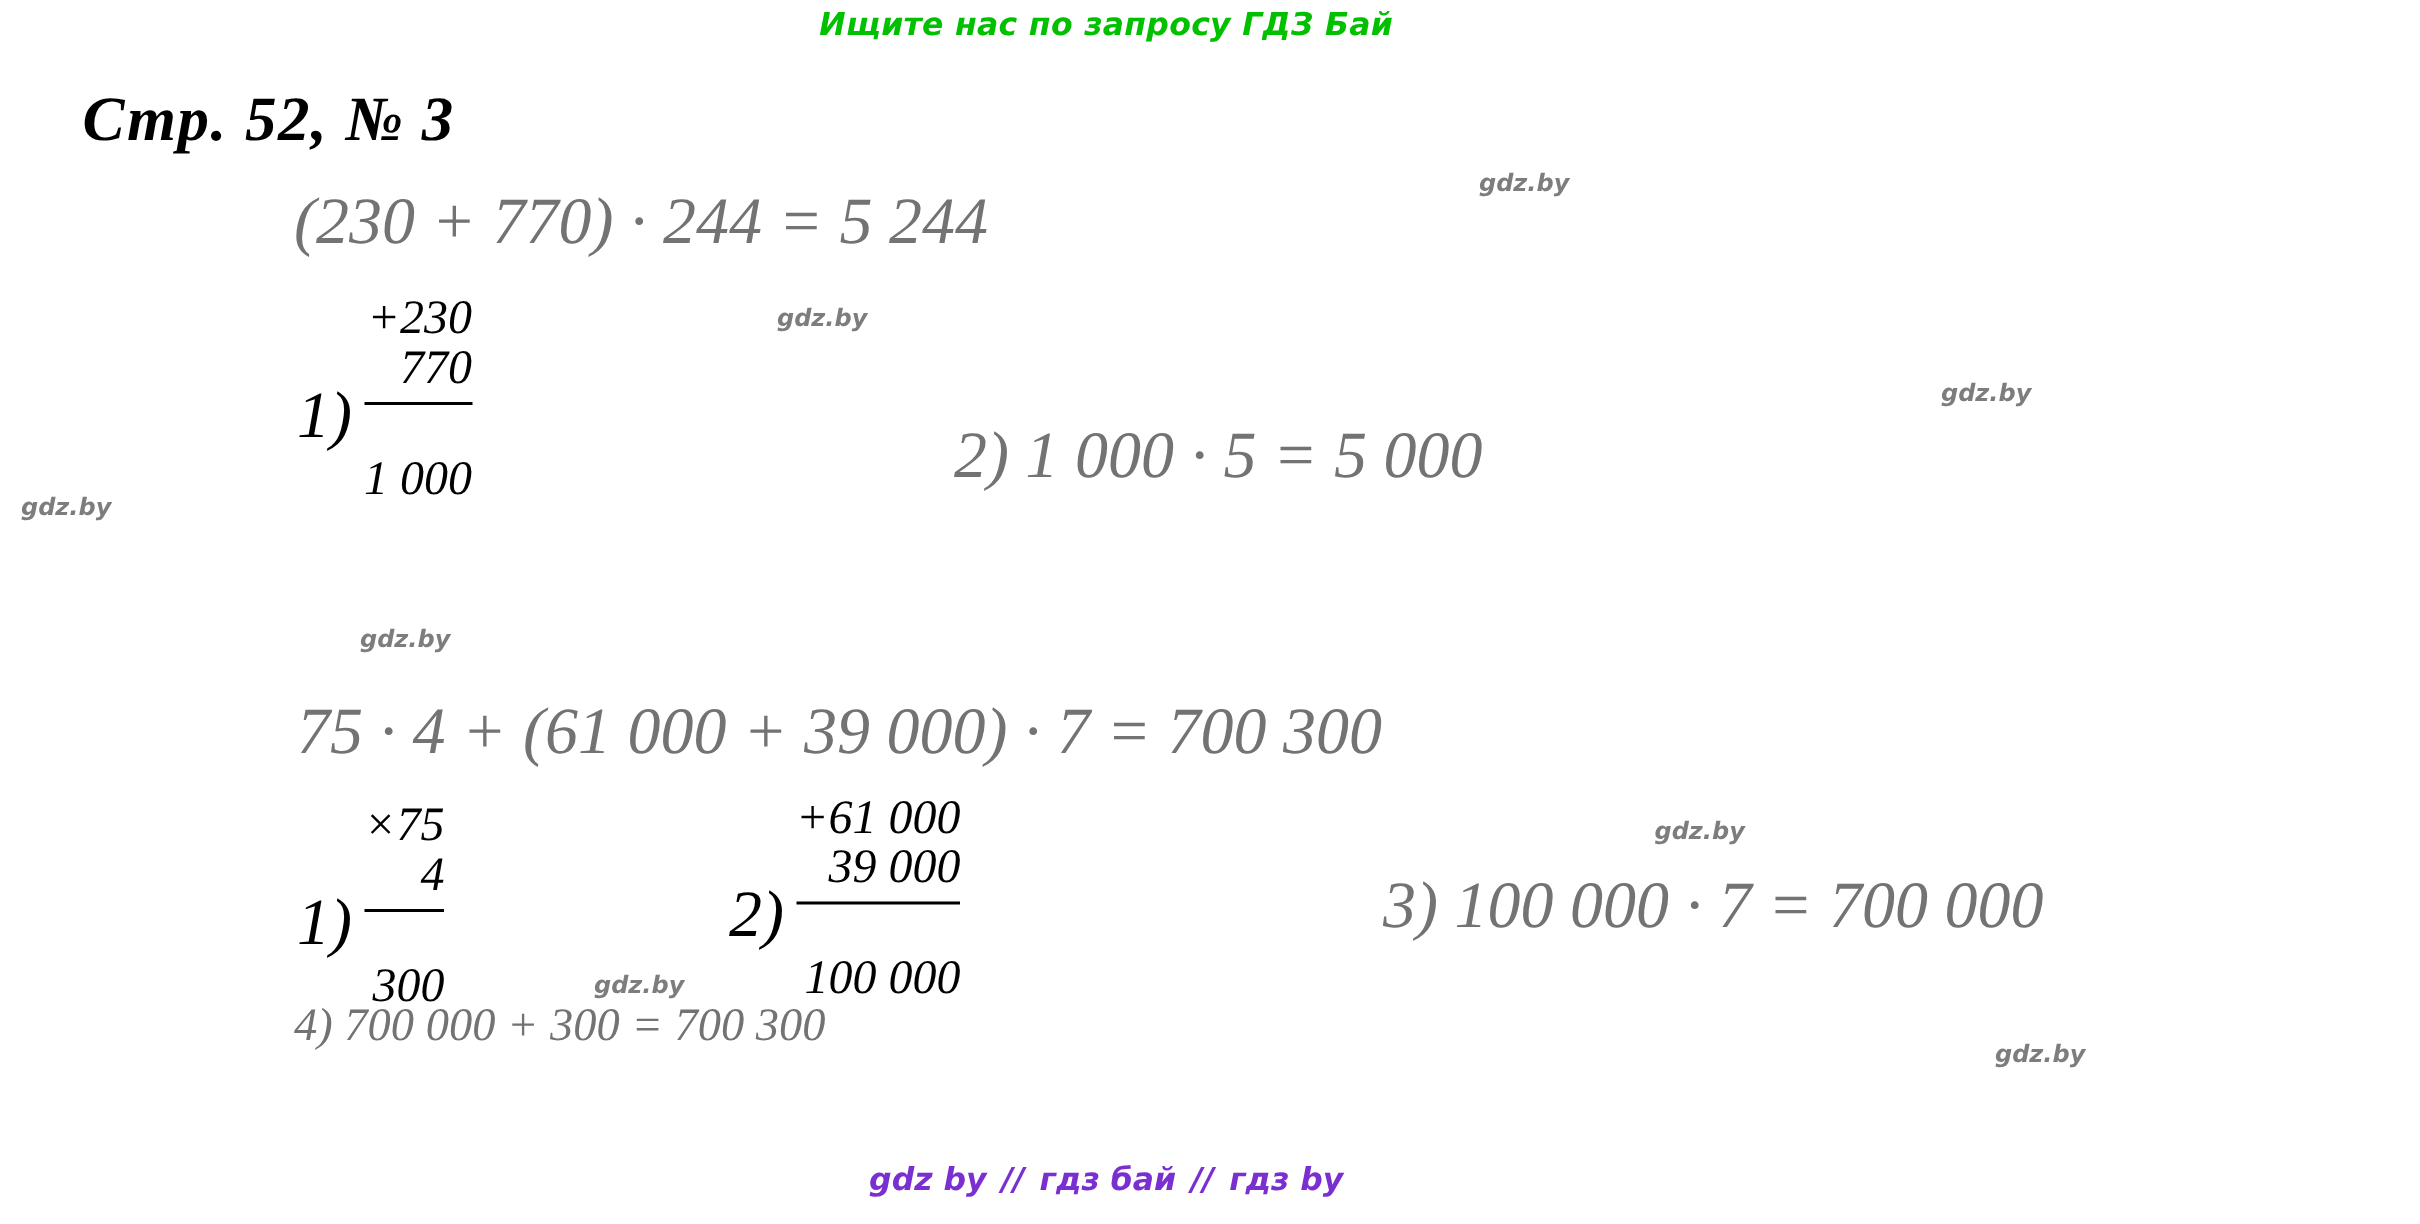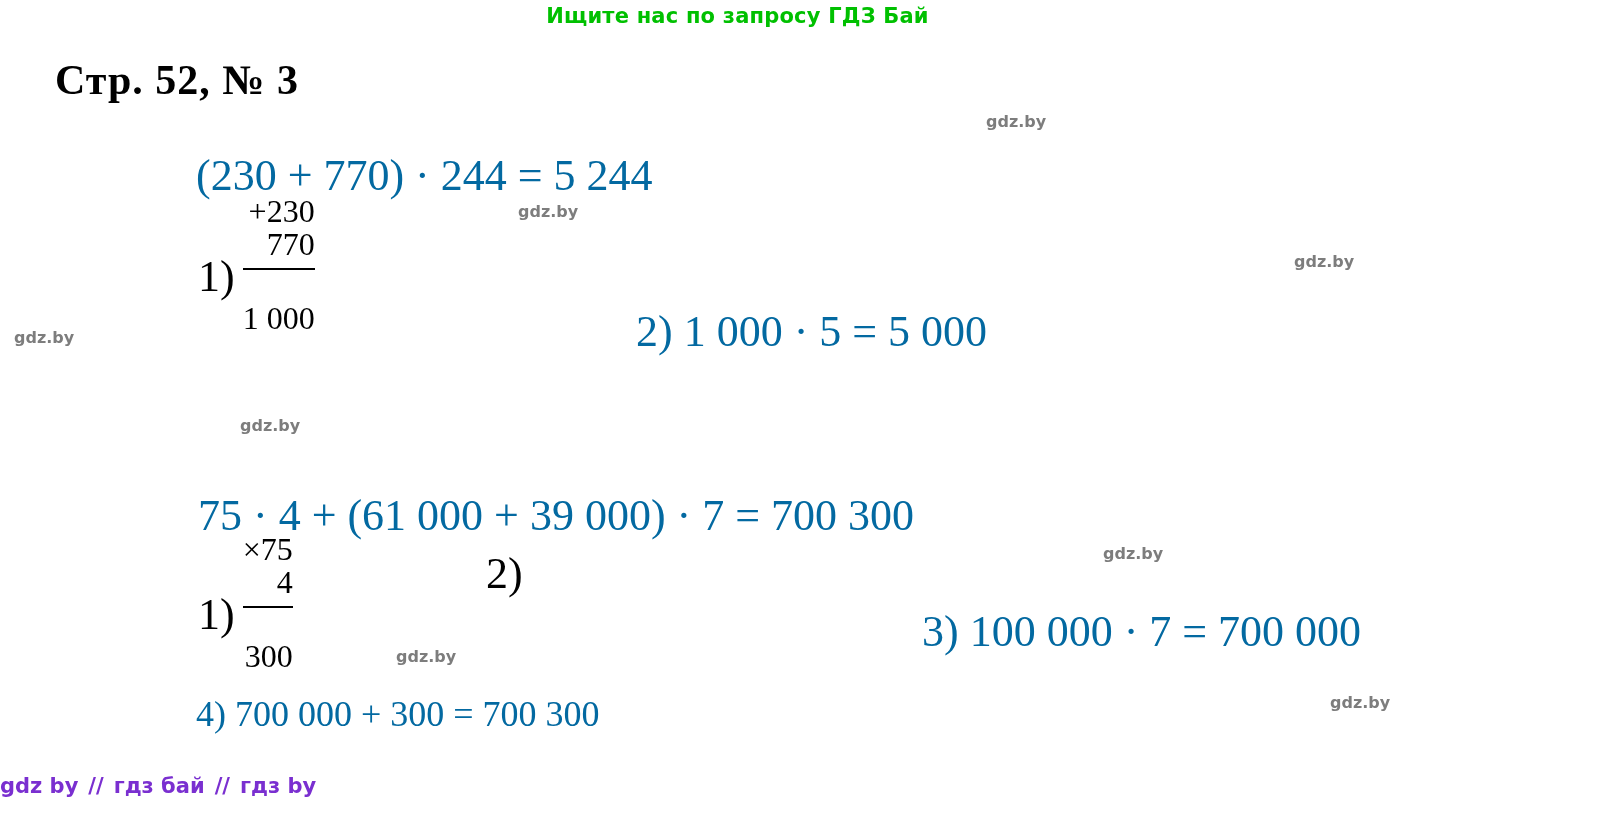--- a/index.html
+++ b/index.html
@@ -11,20 +11,21 @@
     height: 816px;
     background: #ffffff;
     font-family: "Liberation Serif", serif;
     position: relative;
     overflow: hidden;
   }
   .page {
     position: relative;
     width: 1475px;
     height: 816px;
+    font-style: italic;
   }
 
   
   .top-banner {
     position: absolute;
     top: 4px;
     left: 0;
     width: 100%;
     text-align: center;
     color: #00c000;
@@ -42,32 +43,31 @@
     font-size: 42px;
     font-weight: bold;
     color: #000;
     letter-spacing: 1px;
   }
 
   
   .math {
     position: absolute;
     font-family: "Liberation Serif", serif;
-    color: #0369a1;
+    color: #737373;
     white-space: nowrap;
-    margin-top: 28px;
   }
 
   .expr-1 { top: 122px; left: 196px; font-size: 44px; }
   .expr-2 { top: 278px; left: 636px; font-size: 44px; }
   .expr-3 { top: 325px; left: 196px; font-size: 44px; }
 
   .expr-4 { top: 462px; left: 198px; font-size: 44px; }
   .expr-5 { top: 578px; left: 922px; font-size: 44px; }
-  .expr-6 { top: 665px; left: 196px; font-size: 36px; }
+  .expr-6 { top: 665px; left: 196px; font-size: 31px; }
 
   
   .colsum {
     position: absolute;
     display: flex;
     align-items: center;
   }
   .colsum .label {
     font-size: 44px;
     margin-right: 8px;
@@ -124,20 +124,21 @@
   .wm-6 { top: 524px; left: 1103px;}
   .wm-7 { top: 627px; left: 396px; }
   .wm-8 { top: 673px; left: 1330px;}
 
   
   .footer {
     position: absolute;
     bottom: 18px;
     left: 0;
     width: 100%;
+    text-align: center;
     color: #7a2fd0;
     font-family: "DejaVu Sans", sans-serif;
     font-size: 21px;
     font-weight: 600;
   }
   .footer .sep { margin: 0 10px; }
 </style>
 </head>
 <body>
 
@@ -170,20 +171,27 @@
       <span class="row">
         <span class="sign">×</span><span>75</span>
       </span>
       <div class="row bar">4</div>
       <div class="result">300</div>
     </span>
   </div>
 
   <div class="colsum block-3">
     <span class="label">2)</span>
+    <span class="stack">
+      <span class="row">
+        <span class="sign">+</span><span>61 000</span>
+      </span>
+      <div class="row bar">39 000</div>
+      <div class="result">100 000</div>
+    </span>
   </div>
 
   <div class="math expr-5">3) 100 000 · 7 = 700 000</div>
   <div class="math expr-6">4) 700 000 + 300 = 700 300</div>
 
   <div class="wm wm-1">gdz.by</div>
   <div class="wm wm-2">gdz.by</div>
   <div class="wm wm-3">gdz.by</div>
   <div class="wm wm-4">gdz.by</div>
   <div class="wm wm-5">gdz.by</div>

